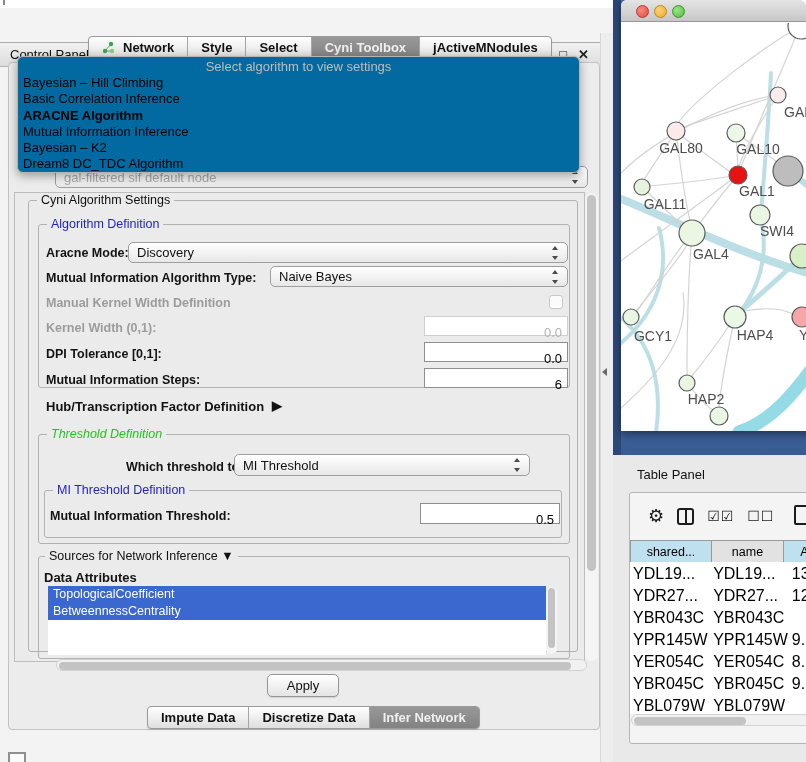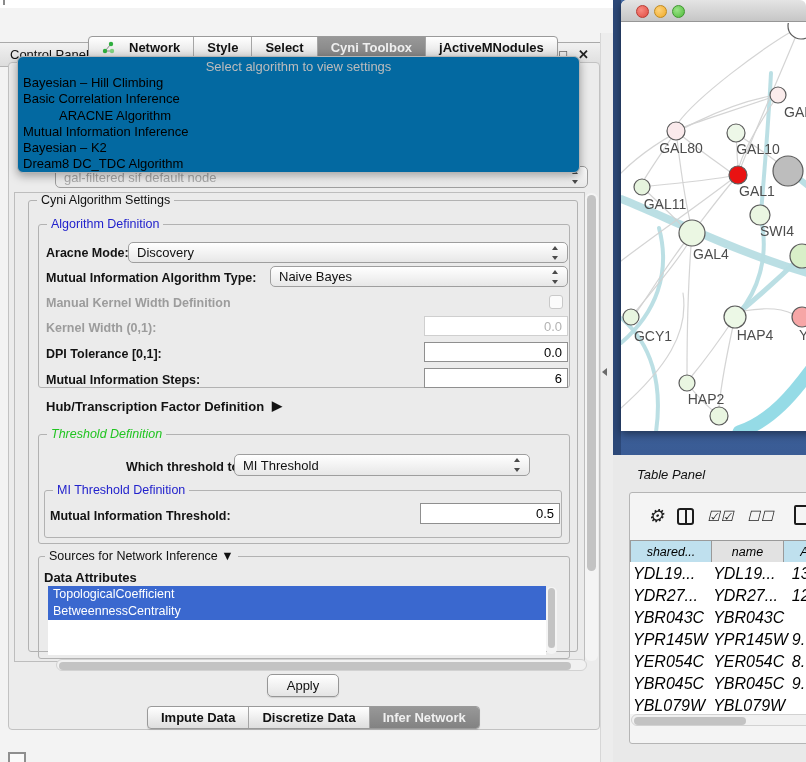--- a/index.html
+++ b/index.html
@@ -18,21 +18,21 @@
     border-top:1px solid #a9a9a9;border-bottom:1px solid #b4b4b4;margin-top:34px;}
   #titlebar .t{position:absolute;left:10px;top:4px;font-size:13px;color:#111;}
   .win-ic{position:absolute;top:4px;font-size:13px;font-weight:bold;color:#222;cursor:default;}
   #float-ic{right:40px;}
   #close-ic{right:18px;}
 
   
   .tabbar{display:flex;border:1px solid #9a9a9a;border-radius:4px;overflow:hidden;
     background:linear-gradient(#ffffff,#dedede);height:23px;box-shadow:0 1px 1px rgba(0,0,0,.12);}
   .tab{padding:0 13px;line-height:21px;font-size:13px;font-weight:600;color:#111;
-    border-right:1px solid #a5a5a5;display:flex;align-items:center;gap:14px;white-space:nowrap;}
+    border-right:1px solid #a5a5a5;display:flex;align-items:center;gap:8px;white-space:nowrap;}
   .tab:last-child{border-right:none;}
   .tab.sel{background:linear-gradient(#989898,#828282);color:#f0f0f0;}
   #top-tab-bar{left:88px;top:36px;}
   #bottom-tab-bar{left:147px;top:706px;}
   .neticon svg{display:block;}
 
   
   #panel{left:8px;top:62px;width:592px;height:668px;background:#ececec;
     border:1px solid #c2c2c2;border-radius:4px;}
 
@@ -46,21 +46,21 @@
   .arrows:after{content:"";position:absolute;left:2px;bottom:1px;
     border-left:3.5px solid transparent;border-right:3.5px solid transparent;border-top:4.5px solid #4a4a4a;}
   #ghost-combo{left:55px;top:166px;width:533px;height:22px;color:#a9a9a9;}
 
   
   #dropdown{left:17px;top:56px;width:563px;height:117px;background:#0369a1;
     border:1px solid #b5b5b5;border-radius:6px;box-shadow:0 3px 10px rgba(0,0,0,.35);z-index:20;
     padding-top:2px;}
   #dd-placeholder{text-align:center;color:#bcbcbc;font-size:13px;height:16px;line-height:15px;}
   .dd-item{font-size:13px;line-height:16.3px;padding-left:5px;color:#000;white-space:nowrap;}
-  .dd-item.bold{font-weight:normal;margin-left:36px;}
+  .dd-item.bold{font-weight:bold;}
 
   
   #settings-vp{left:14px;top:192px;width:571px;height:470px;background:#ebebeb;
     border:1px solid #bdbdbd;}
   .vscroll{background:#f4f4f4;}
   .vthumb{position:absolute;left:2px;width:9px;background:#c3c3c3;border-radius:5px;}
   #main-vscroll{left:585px;top:193px;width:13px;height:468px;border-radius:6px;}
   #main-vscroll .vthumb{top:2px;height:376px;}
   .hscroll{background:#f1f1f1;border:1px solid #d2d2d2;border-radius:6px;}
   .hthumb{position:absolute;top:1.5px;height:8px;background:#c3c3c3;border-radius:5px;}
@@ -69,21 +69,21 @@
 
   .group{position:absolute;border:1px solid #b2b2b2;border-radius:3px;}
   .gtitle{position:absolute;top:-8px;left:8px;background:#ebebeb;padding:0 4px;
     font-size:12.5px;color:#111;white-space:nowrap;}
   .gtitle.blue{color:#2222cc;}
   .gtitle.green{color:#21c421;}
 
   .lbl{position:absolute;font-size:12.5px;font-weight:bold;color:#131313;white-space:nowrap;}
   .lbl.dis{color:#9c9c9c;}
   .field{position:absolute;background:#fff;border:1px solid #8f8f8f;font-size:13px;color:#000;
-    text-align:right;padding:0 5px;line-height:19px;}
+    text-align:right;padding:6px 5px;line-height:19px;}
   .field.dis{border:1px solid #cfcfcf;color:#b3b3b3;}
   .checkbox{position:absolute;width:14px;height:14px;border:1px solid #cicici;
     border:1px solid #c9c9c9;border-radius:3px;background:#fbfbfb;}
 
   #attr-list{left:48px;top:586px;width:498px;height:69px;background:#fff;overflow:hidden;}
   .attr-item{height:17.2px;line-height:17.2px;background:#3a68cf;color:#fff;
     font-size:12.5px;padding-left:5px;}
   #attr-vscroll{left:546px;top:587px;width:11px;height:67px;border-radius:5px;}
   #attr-vscroll .vthumb{top:1px;height:60px;width:7px;}
 
@@ -103,21 +103,21 @@
     box-shadow:0 3px 8px rgba(0,0,0,.45);overflow:hidden;background:#fff;}
   #net-titlebar{position:absolute;left:0;top:0;width:100%;height:22px;
     background:linear-gradient(#e4e4e4,#c6c6c6);border-bottom:1px solid #979797;border-radius:6px 6px 0 0;}
   .tl{position:absolute;top:5px;width:13px;height:13px;border-radius:50%;}
   #tl-close{left:15px;background:radial-gradient(circle at 4px 4px,#f88a80,#e04b42);border:1px solid #b93a32;}
   #tl-min{left:33px;background:radial-gradient(circle at 4px 4px,#fdd27a,#f0a928);border:1px solid #c08a1e;}
   #tl-zoom{left:51px;background:radial-gradient(circle at 4px 4px,#9ae487,#4fba3a);border:1px solid #3f9630;}
   #net-canvas{position:absolute;left:0;top:23px;width:200px;height:408px;background:#fff;}
 
   
-  #table-region{left:613px;top:455px;width:193px;height:307px;background:#e9e9e9;font-style:italic;}
+  #table-region{left:613px;top:455px;width:193px;height:307px;background:#e9e9e9;}
   #table-title{position:absolute;left:24px;top:12px;font-size:13px;color:#111;}
   #table-box{position:absolute;left:16px;top:37px;width:190px;height:252px;background:#f4f4f4;
     border:1px solid #b5b5b5;border-radius:3px;overflow:hidden;}
   #tbl-toolbar{position:absolute;left:0;top:0;width:100%;height:46px;display:flex;align-items:center;
     gap:13px;padding-left:18px;color:#1c1c1c;}
   .ticon{font-size:18px;line-height:18px;}
   .cols-icon{width:17px;height:17px;border:2px solid #1c1c1c;border-radius:3px;position:relative;}
   .cols-icon:before{content:"";position:absolute;left:6px;top:0;width:2px;height:13px;background:#1c1c1c;}
   .pair{font-size:14px;letter-spacing:1px;}
   .doc-icon{position:absolute;left:164px;top:12px;width:16px;height:20px;border:2px solid #1c1c1c;border-radius:2px;}

